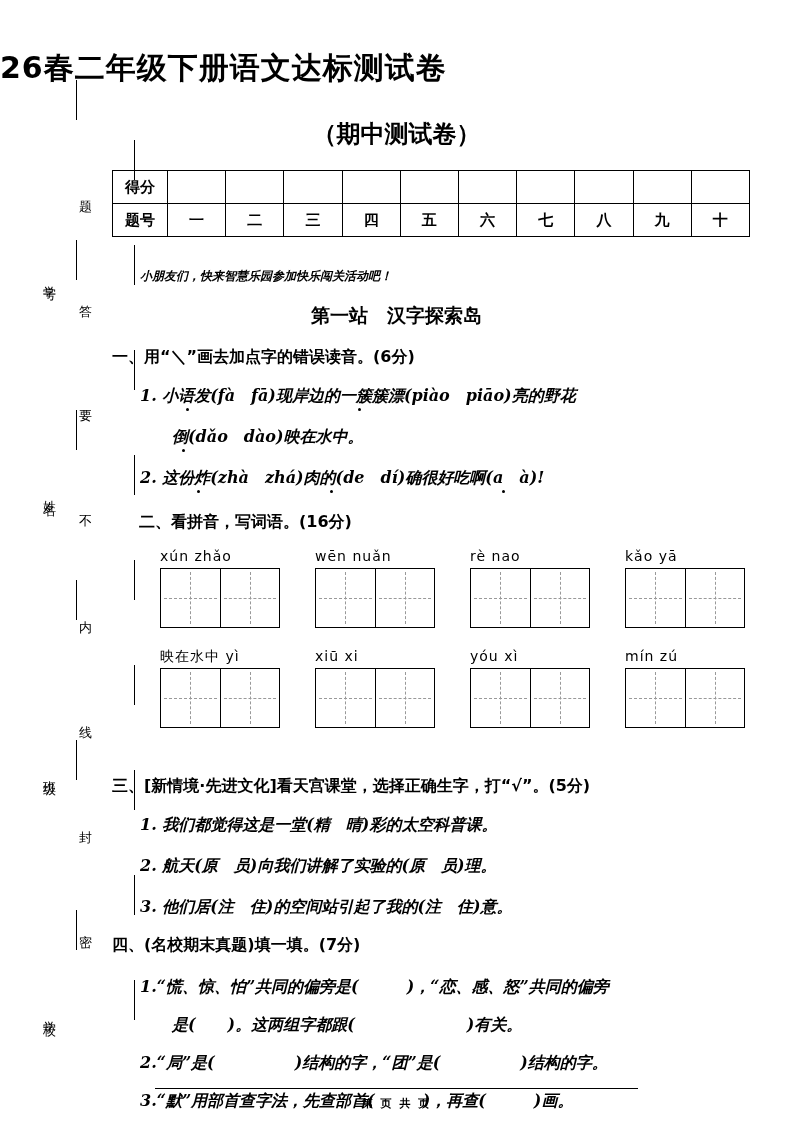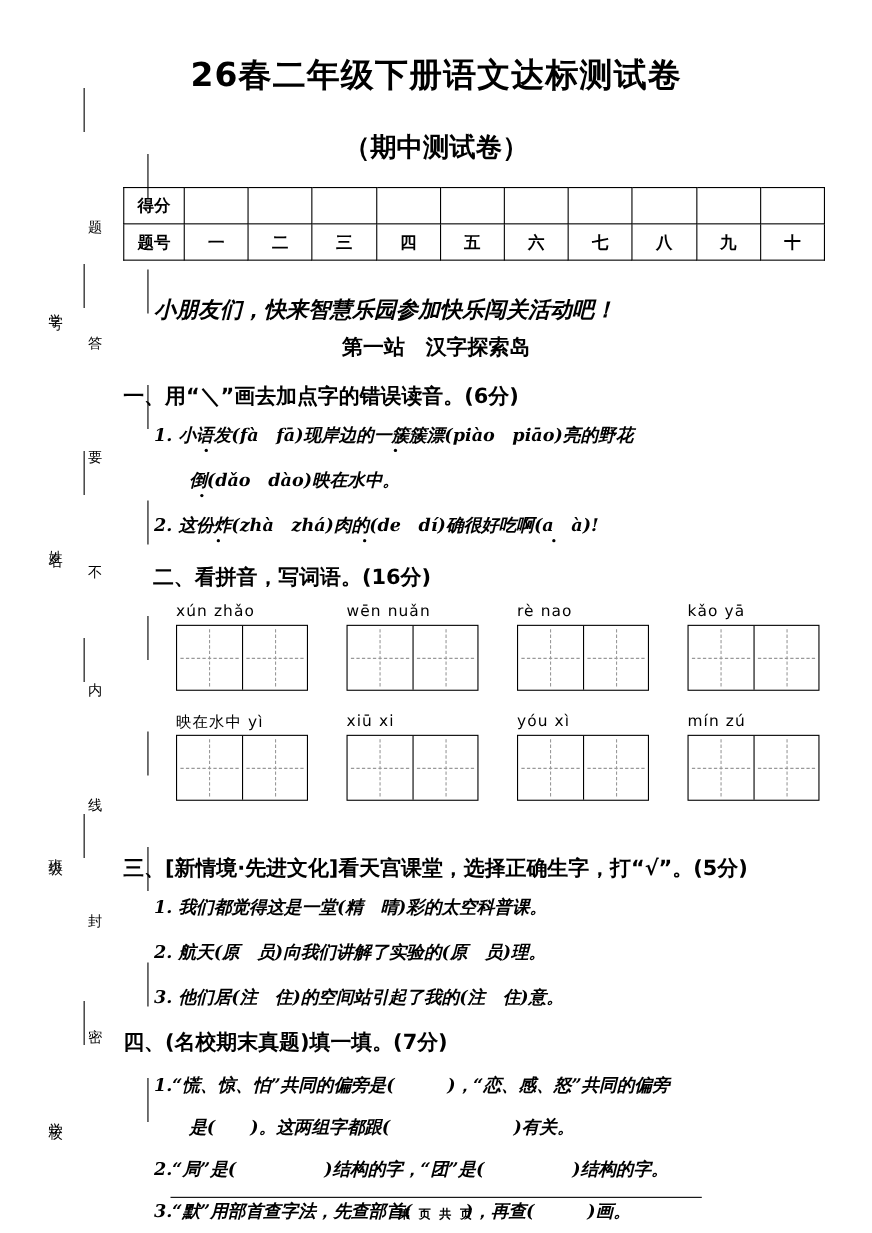--- a/index.html
+++ b/index.html
@@ -37,21 +37,21 @@
     border-left:1px solid #000;
     height:40px;
     left:72px;
   }
   .seal-col{position:absolute;left:62px;top:80px;}
   .seal-col .vtext{left:0;}
 
   
   .title{
     position:absolute;left:0;top:48px;width:793px;
-    text-align:center;
+    text-align:left;
     font-size:30px;
     font-weight:bold;
     letter-spacing:1px;
     font-family:"DejaVu Sans","Liberation Sans",sans-serif;
   }
   .subtitle{
     position:absolute;left:0;top:118px;width:793px;
     text-align:center;
     font-size:24px;
     font-weight:bold;
@@ -69,30 +69,30 @@
     text-align:center;
     font-size:15px;
     font-weight:bold;
     font-family:"DejaVu Sans","Liberation Sans",sans-serif;
   }
   .score-table td.head{width:52px;}
 
   
   .intro{
     position:absolute;left:140px;top:268px;
-    font-size:20px;font-weight:bold;font-style:italic;
+    font-size:12px;font-weight:bold;font-style:italic;
     font-family:Liberation Sans, sans-serif;
   }
   .station{
     position:absolute;left:0;top:303px;width:793px;
     text-align:center;font-size:19px;font-weight:bold;
   }
   .q{
     position:absolute;
-    font-size:19px;font-weight:bold;
+    font-size:16px;font-weight:bold;
     font-family:"DejaVu Sans","Liberation Sans",sans-serif;
   }
   .line{
     position:absolute;
     font-size:16px;
     font-family:"DejaVu Serif","Liberation Serif",serif;
     font-weight:bold;
     white-space:pre;
   }
   .line.ital{font-style:italic;}

